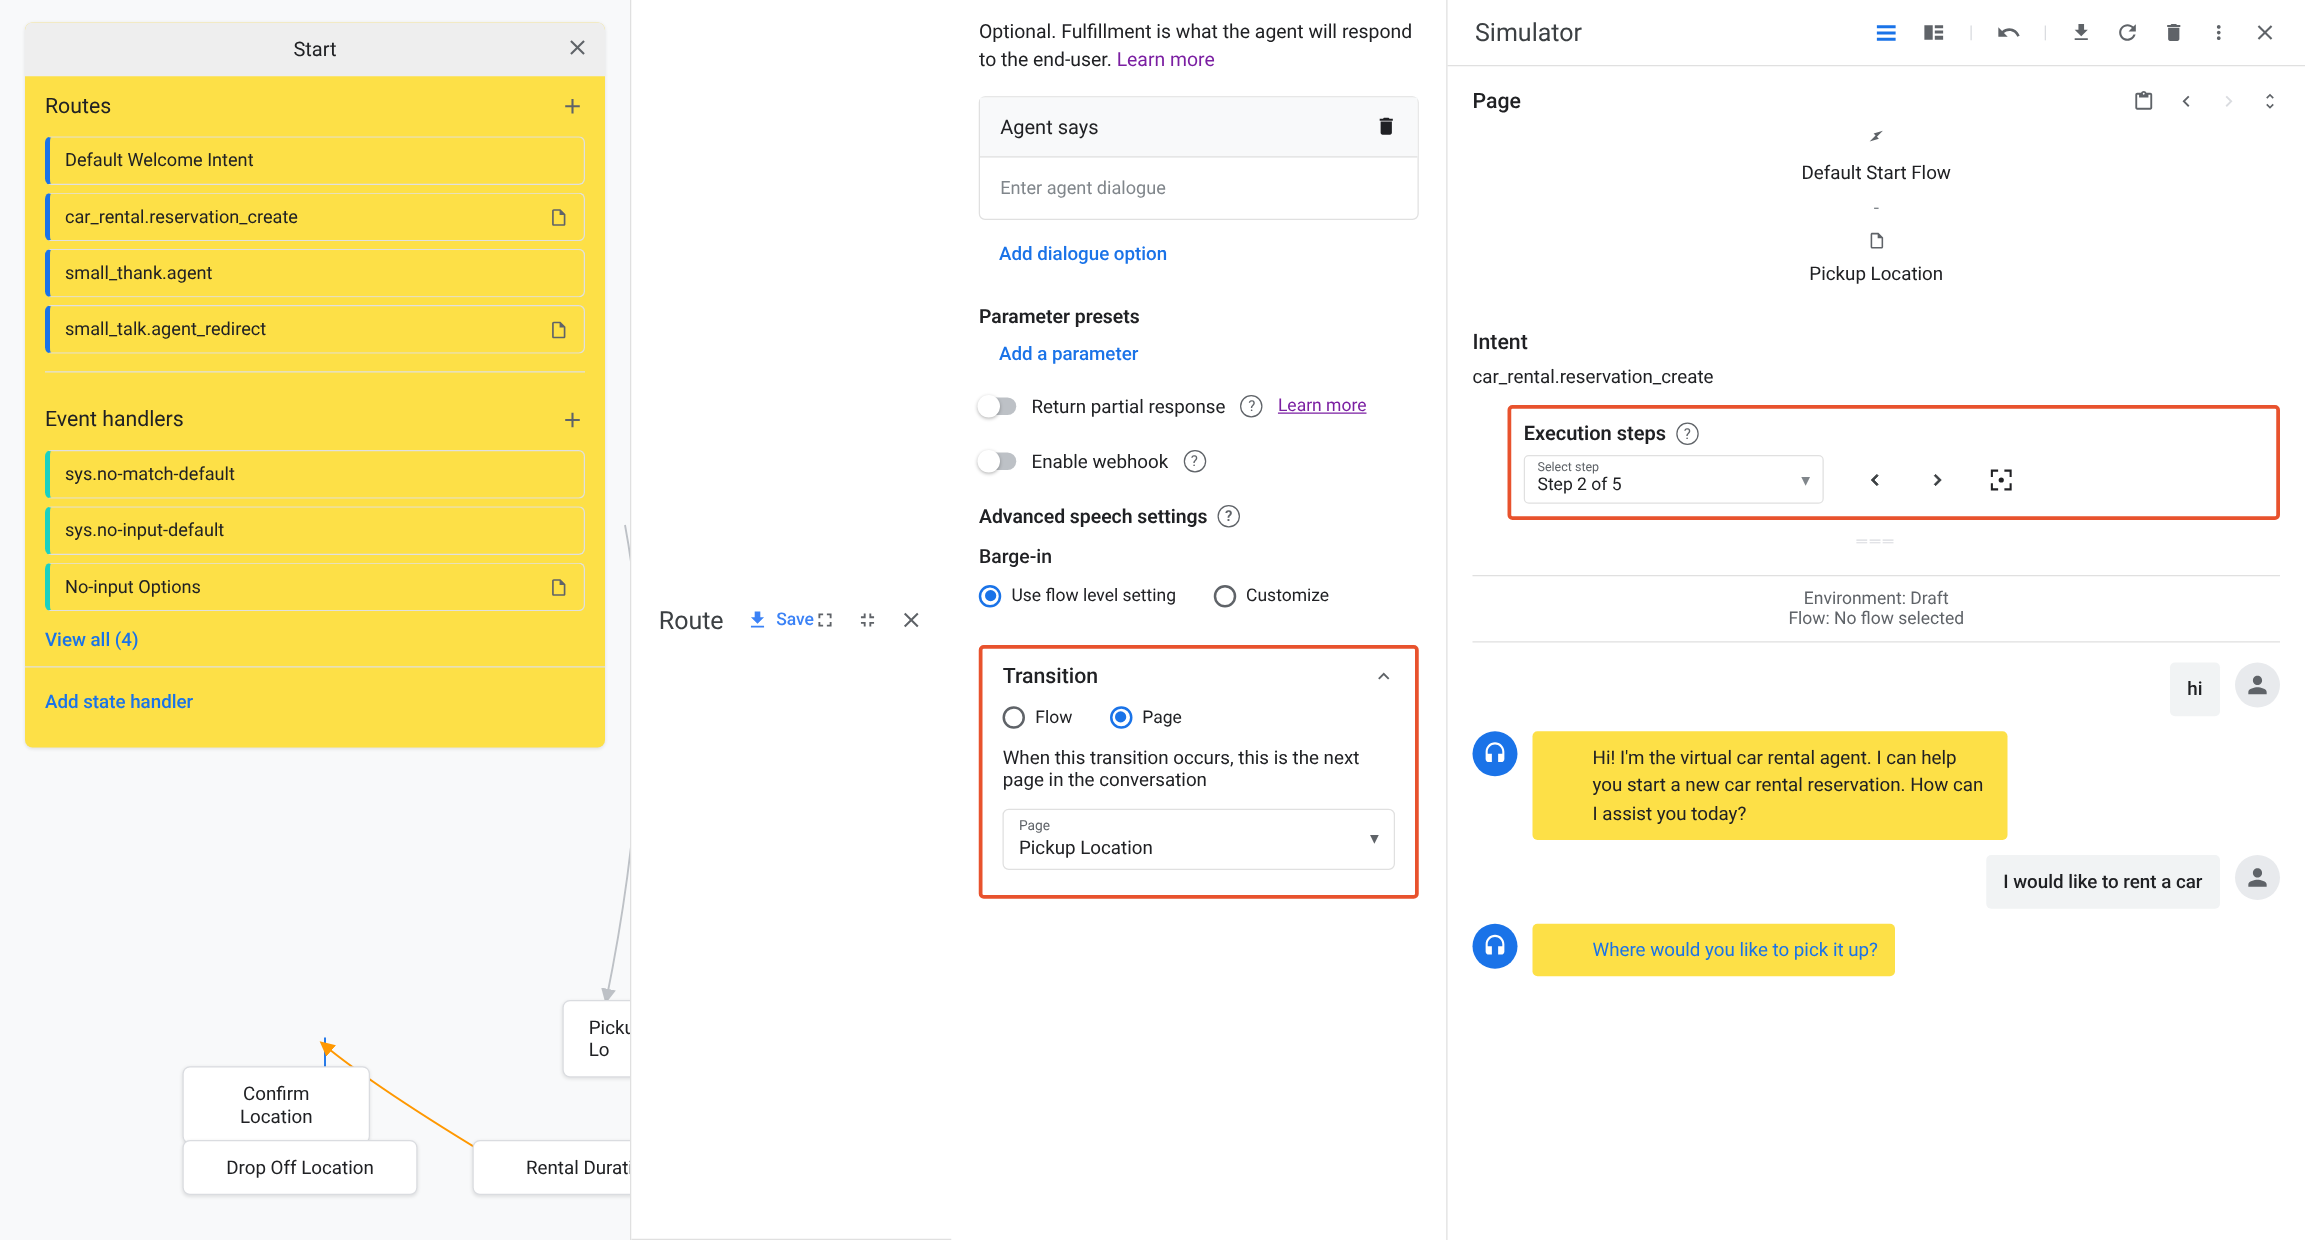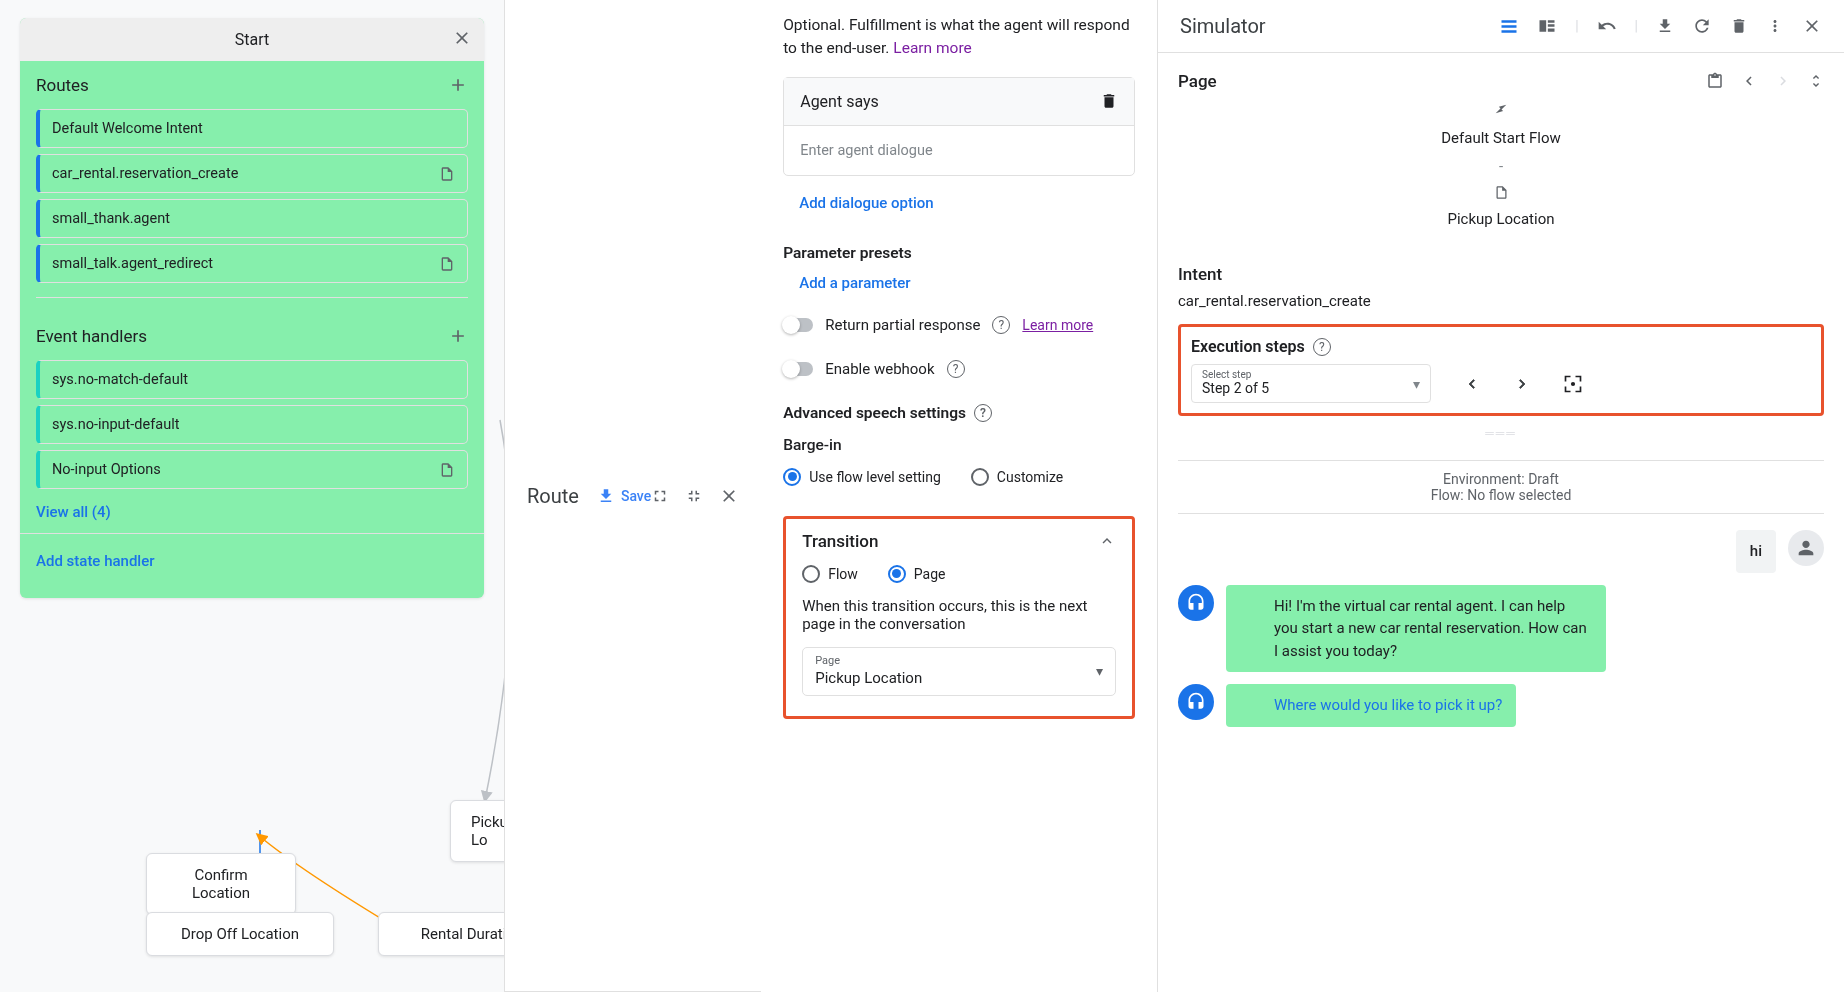--- a/index.html
+++ b/index.html
@@ -1,20 +1,20 @@
 <!DOCTYPE html>
 <html><head>
 <meta charset="utf-8">
 <style>
 * { box-sizing: border-box; margin: 0; padding: 0; }
 body { font-family: 'Google Sans', Roboto, Arial, sans-serif; font-size: 14px; color: #202124; background: #f8f9fa; width: 1844px; height: 992px; overflow: hidden; display: flex; }
 
 
 .left-panel { width: 504px; background: #f8f9fa; padding: 18px 20px 0 20px; overflow-y: auto; position: relative; }
-.start-card { background: #86efac; border-radius: 6px; box-shadow: 0 1px 3px rgba(0,0,0,0.1); overflow: visible; }
+.start-card { background: #fde047; border-radius: 6px; box-shadow: 0 1px 3px rgba(0,0,0,0.1); overflow: visible; }
 .start-header { background: #eeeeee; padding: 12px 16px; display: flex; align-items: center; justify-content: center; position: relative; border-radius: 6px 6px 0 0; }
 .start-title { font-size: 16px; color: #202124; font-weight: 400; }
 .start-close { position: absolute; right: 12px; top: 10px; cursor: pointer; color: #5f6368; }
 .section-hdr { padding: 14px 16px 10px 16px; display: flex; justify-content: space-between; align-items: center; }
 .section-hdr h3 { font-size: 17px; font-weight: 400; color: #202124; }
 .plus-icon { color: #5f6368; cursor: pointer; font-size: 20px; }
 .item-row { margin: 4px 16px 6px 16px; border: 1px solid #e0e0e0; border-radius: 5px; padding: 10px 12px; display: flex; align-items: center; cursor: pointer; position: relative; }
 .item-row.blue { border-left: 4px solid #1a73e8; }
 .item-row.teal { border-left: 4px solid #1ad1c2; }
 .item-text { flex: 1; font-size: 14.5px; color: #202124; }
@@ -74,41 +74,41 @@
 .sim-body { padding: 18px 20px; overflow-y: auto; }
 .page-row { display: flex; align-items: center; justify-content: space-between; margin-bottom: 8px; }
 .page-row-left h3 { font-size: 17px; font-weight: 500; }
 .page-row-icons { display: flex; gap: 16px; color: #5f6368; align-items: center; }
 .breadcrumb { display: flex; align-items: center; gap: 10px; margin-top: 10px; font-size: 15px; color: #202124; flex-direction: column; }
 .bc-ic { color: #5f6368; }
 .intent-sec { margin-top: 36px; }
 .intent-sec h3 { font-size: 17px; font-weight: 500; }
 .intent-val { margin-top: 8px; font-size: 15px; }
 
-.exec-box { border: 3px solid #e8522d; border-radius: 4px; margin-top: 14px; padding: 10px; }
+.exec-box { border: 3px solid #e8522d; border-radius: 4px; margin-top: 14px; padding: 10px; margin-left: 28px; }
 .exec-hdr { display: flex; align-items: center; gap: 8px; }
 .exec-hdr h3 { font-size: 16px; font-weight: 600; }
 .step-row { display: flex; align-items: center; gap: 32px; margin-top: 8px; }
 .step-select { border: 1px solid #e0e0e0; border-radius: 4px; padding: 4px 10px 6px 10px; width: 240px; position: relative; cursor: pointer; }
 .step-sel-label { font-size: 10px; color: #5f6368; }
 .step-sel-val { font-size: 14px; color: #202124; }
 .nav-chev { color: #3c4043; cursor: pointer; font-size: 18px; font-weight: 600; }
 
 .drag-handle { text-align: center; color: #dadce0; margin: 10px 0; font-size: 12px; letter-spacing: 2px; }
 
 .chat-area { padding: 10px 0; }
 .env-txt { text-align: center; color: #5f6368; font-size: 14px; border-top: 1px solid #e0e0e0; padding-top: 10px; }
 .env-txt2 { text-align: center; color: #5f6368; font-size: 14px; border-bottom: 1px solid #e0e0e0; padding-bottom: 10px; margin-bottom: 16px; }
 .msg { display: flex; gap: 12px; margin: 12px 0; }
 .msg.user { justify-content: flex-end; }
 .avatar-circ { width: 36px; height: 36px; border-radius: 50%; display: flex; align-items: center; justify-content: center; flex-shrink: 0; }
 .avatar-bot { background: #1a73e8; color: #fff; }
 .avatar-user { background: #e8eaed; color: #5f6368; }
 .msg-bubble { padding: 10px 14px; border-radius: 4px; max-width: 380px; font-size: 15px; line-height: 1.5; }
-.bot-bubble { background: #86efac; color: #202124; padding-left: 48px; }
+.bot-bubble { background: #fde047; color: #202124; padding-left: 48px; }
 .user-bubble { background: #f1f3f4; color: #202124; font-weight: 500; }
 .bot-bubble.blue-txt { color: #1a73e8; }
 
 svg { display: block; }
 .icon-btn { cursor: pointer; }
 </style>
 </head>
 <body>
 
 <div class="left-panel">
@@ -447,20 +447,28 @@
           </div>
       </div>
       <div class="msg">
         <div class="avatar-circ avatar-bot">
             <svg width="20" height="20" viewBox="0 0 24 24">
               <path fill="currentColor" d="M12 1c-4.97 0-9 4.03-9 9v7c0 1.66 1.34 3 3 3h3v-8H5v-2c0-3.87 3.13-7 7-7s7 3.13 7 7v2h-4v8h3c1.66 0 3-1.34 3-3v-7c0-4.97-4.03-9-9-9z"></path>
             </svg>
           </div>
         <div class="msg-bubble bot-bubble">Hi! I'm the virtual car rental agent. I can help you start a new car rental reservation. How can I assist you today?</div>
       </div>
+      <div class="msg user">
+        <div class="msg-bubble user-bubble">I would like to rent a car</div>
+        <div class="avatar-circ avatar-user">
+            <svg width="22" height="22" viewBox="0 0 24 24">
+              <path fill="currentColor" d="M12 12c2.21 0 4-1.79 4-4s-1.79-4-4-4-4 1.79-4 4 1.79 4 4 4zm0 2c-2.67 0-8 1.34-8 4v2h16v-2c0-2.66-5.33-4-8-4z"></path>
+            </svg>
+          </div>
+      </div>
       <div class="msg">
         <div class="avatar-circ avatar-bot">
             <svg width="20" height="20" viewBox="0 0 24 24">
               <path fill="currentColor" d="M12 1c-4.97 0-9 4.03-9 9v7c0 1.66 1.34 3 3 3h3v-8H5v-2c0-3.87 3.13-7 7-7s7 3.13 7 7v2h-4v8h3c1.66 0 3-1.34 3-3v-7c0-4.97-4.03-9-9-9z"></path>
             </svg>
           </div>
         <div class="msg-bubble bot-bubble blue-txt">Where would you like to pick it up?</div>
       </div>
     </div>
   </div>

